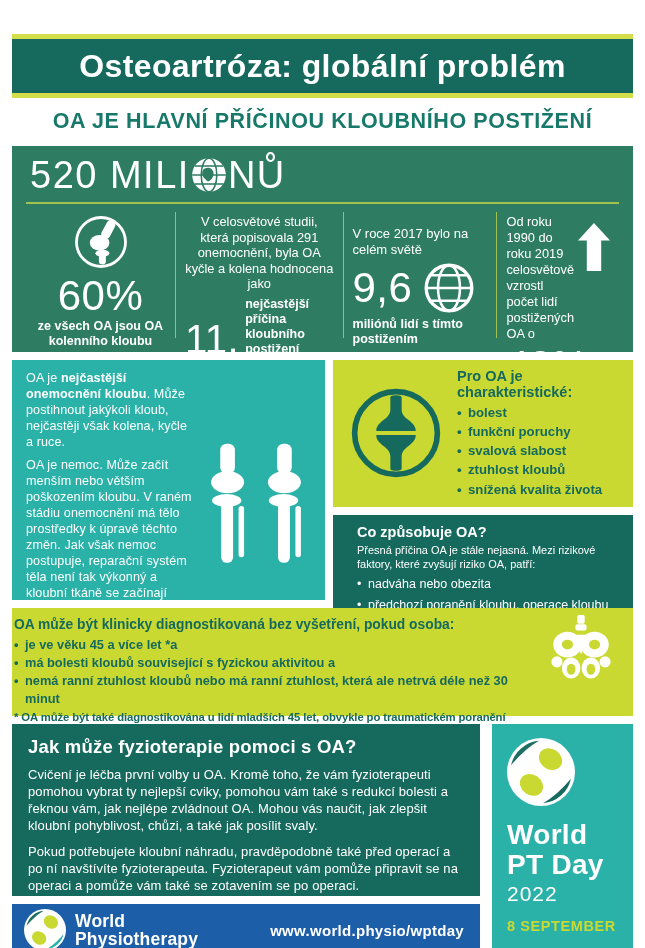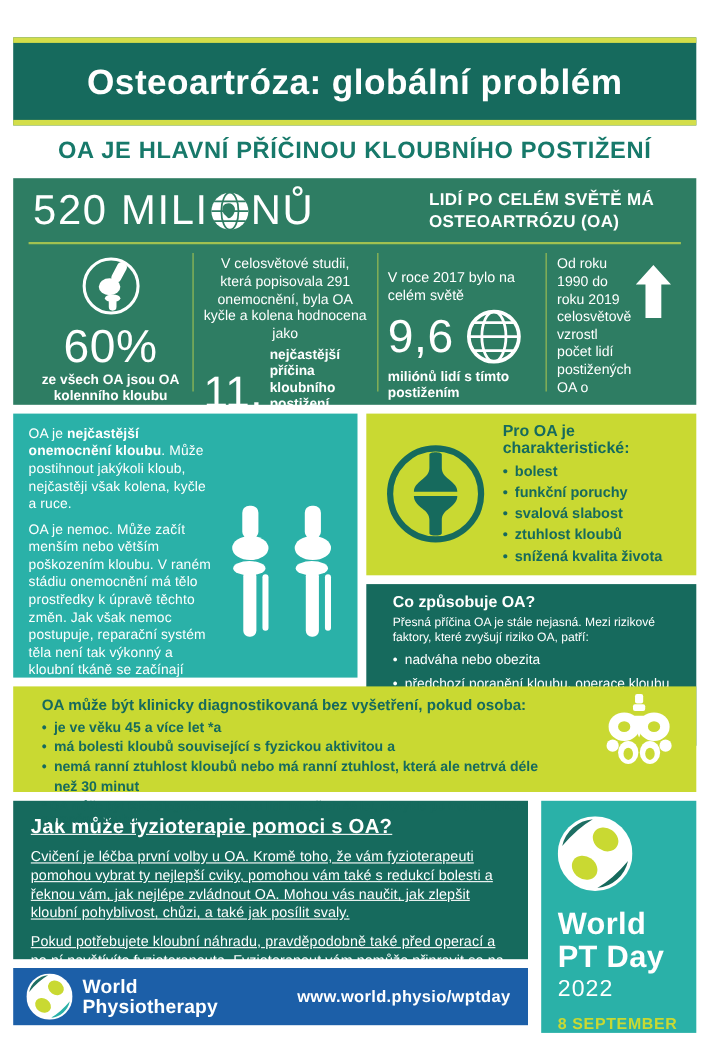--- a/index.html
+++ b/index.html
@@ -18,21 +18,21 @@
     font-family:"Liberation Sans","DejaVu Sans",sans-serif;
     -webkit-font-smoothing:antialiased;
   }
   .page{padding:34px 12px 0;}
 
   
   .titlebar{
     background:var(--darkteal);
     border-top:5px solid var(--yellowline);
     border-bottom:5px solid var(--yellowline);
-    height:80px;display:flex;align-items:center;justify-content:center;
+    height:64px;display:flex;align-items:center;justify-content:center;
   }
   .titlebar h1{color:#fff;font-size:32px;font-weight:bold;letter-spacing:.4px;}
 
   .subhead{
     text-align:center;color:var(--tealtext);
     font-size:21.5px;font-weight:bold;letter-spacing:.6px;
     margin:11px 0 12px;
   }
 
   
@@ -83,32 +83,32 @@
   ul.plainlist li::before{content:"•";position:absolute;left:0;}
   .charbox li{font-size:13.2px;line-height:1.45;font-weight:bold;}
   .causebox{background:var(--darkteal);color:#fff;flex:1;padding:9px 24px;}
   .causebox h2{font-size:14.5px;font-weight:bold;margin-bottom:3px;}
   .causebox p{font-size:11px;line-height:1.3;margin-bottom:5px;}
   .causebox li{font-size:12.5px;line-height:1.3;margin-bottom:4px;}
 
   
   .diagbox{
     margin-top:8px;background:var(--yellow);color:var(--darkteal);
-    position:relative;padding:9px 26px;height:96px;
+    position:relative;padding:9px 2px;height:108px;
   }
   .diagbox .content{padding-right:112px;}
   .diagbox h2{font-size:13.8px;font-weight:bold;margin-bottom:4px;}
   .diagbox li{font-size:12.8px;line-height:1.42;font-weight:bold;}
   .footnote{font-size:11.3px;font-weight:bold;margin-top:2px;letter-spacing:-.1px;}
   .pelvis{position:absolute;right:16px;top:7px;height:74px;width:72px;}
 
   
   .bottom{display:flex;gap:12px;margin-top:8px;}
   .bottomleft{width:468px;display:flex;flex-direction:column;}
-  .physiobox{background:var(--darkteal);color:#fff;padding:12px 16px;height:144px;text-decoration:underline;}
+  .physiobox{background:var(--darkteal);color:#fff;padding:12px 16px;height:172px;}
   .physiobox h2{font-size:18.5px;font-weight:bold;margin-bottom:8px;letter-spacing:.2px;}
   .physiobox p{font-size:13px;line-height:1.32;margin-bottom:8px;letter-spacing:.1px;}
   .bluebar{
     margin-top:8px;background:var(--blue);color:#fff;height:52px;
     display:flex;align-items:center;padding:0 16px 0 12px;gap:9px;
   }
   .bluebar .wplogo{width:42px;height:42px;}
   .wpname{font-size:17.5px;font-weight:bold;line-height:1.04;letter-spacing:.2px;}
   .url{margin-left:auto;font-size:15px;font-weight:bold;letter-spacing:.3px;}
 
@@ -138,21 +138,20 @@
           <g stroke="#2e7d63" stroke-width="2.6" fill="none">
             <ellipse cx="30" cy="30" rx="13" ry="28"></ellipse>
             <line x1="2" y1="30" x2="58" y2="30"></line>
             <line x1="6" y1="15" x2="54" y2="15"></line>
             <line x1="6" y1="45" x2="54" y2="45"></line>
           </g>
           <path d="M23 19c7-3 12 0 14 5 2 5-1 11-4 14-2 2-5 4-7 1-2-3-6-4-7-9-1-5 0-9 4-11z" fill="#2e7d63"></path>
         </svg>
         <span>NŮ</span>
       </div>
-      <div class="worldlabel">LIDÍ PO CELÉM SVĚTĚ MÁ OSTEOARTRÓZU (OA)</div>
     </div>
 
     <div class="statrow2">
       <div class="statcol c1">
         <svg viewBox="0 0 80 80">
           <circle cx="40" cy="40" r="35" fill="none" stroke="#fff" stroke-width="4"></circle>
           <g fill="#fff">
             <rect x="44" y="8" width="13" height="28" rx="6" transform="rotate(28 50 22)"></rect>
             <ellipse cx="38" cy="41" rx="14" ry="11"></ellipse>
             <ellipse cx="42" cy="56" rx="10" ry="5"></ellipse>

